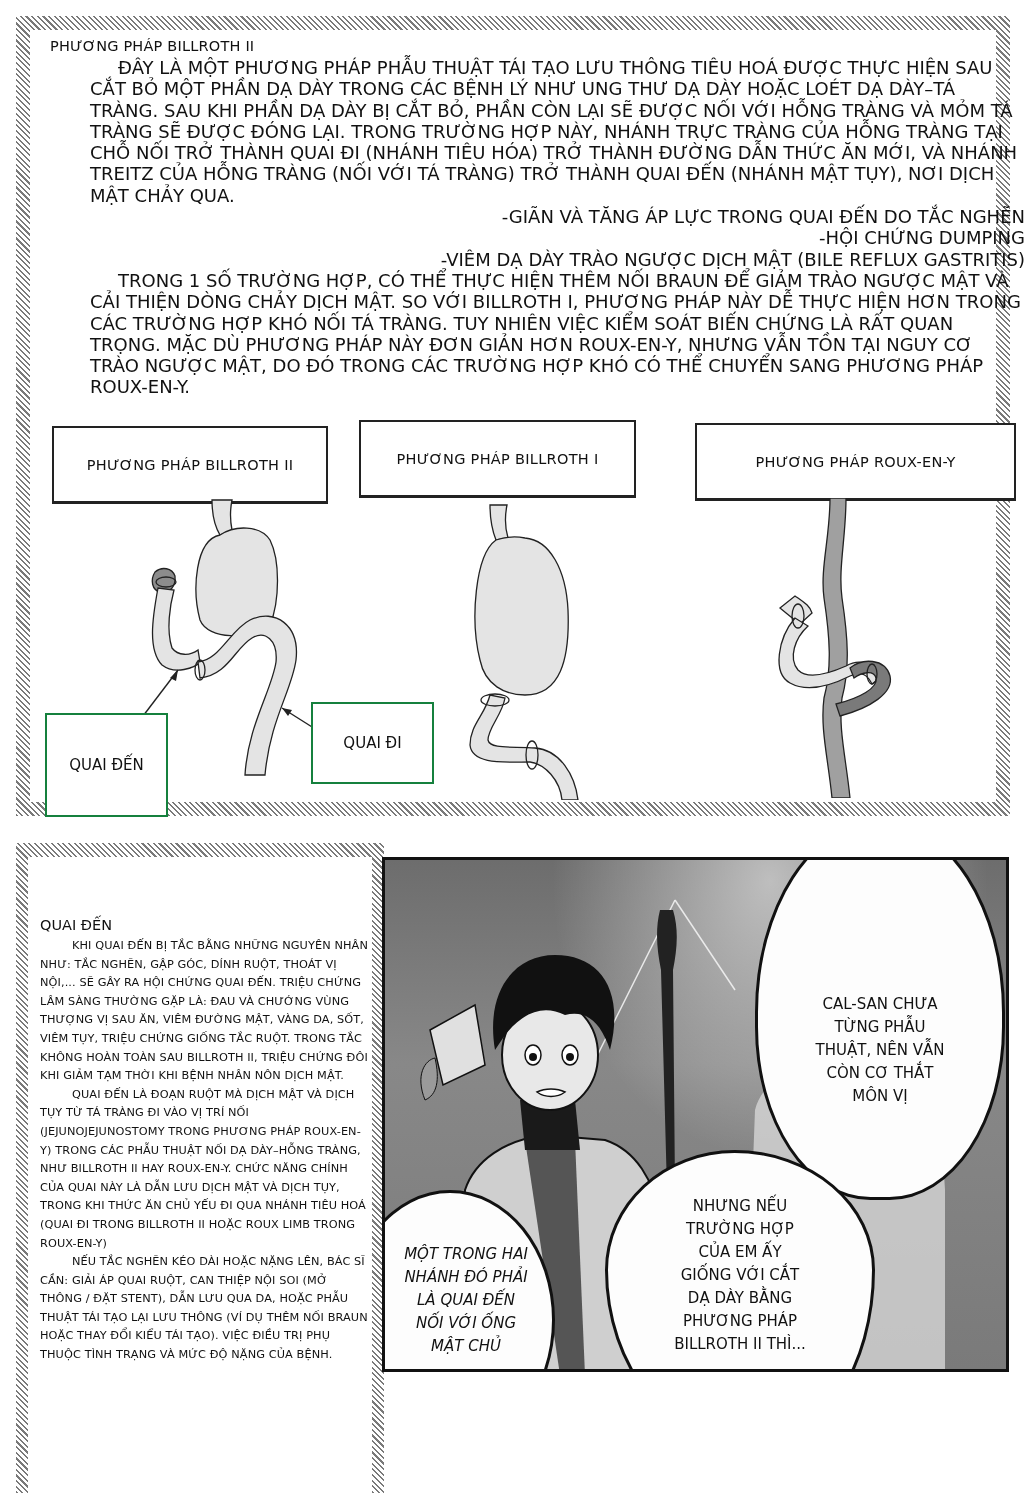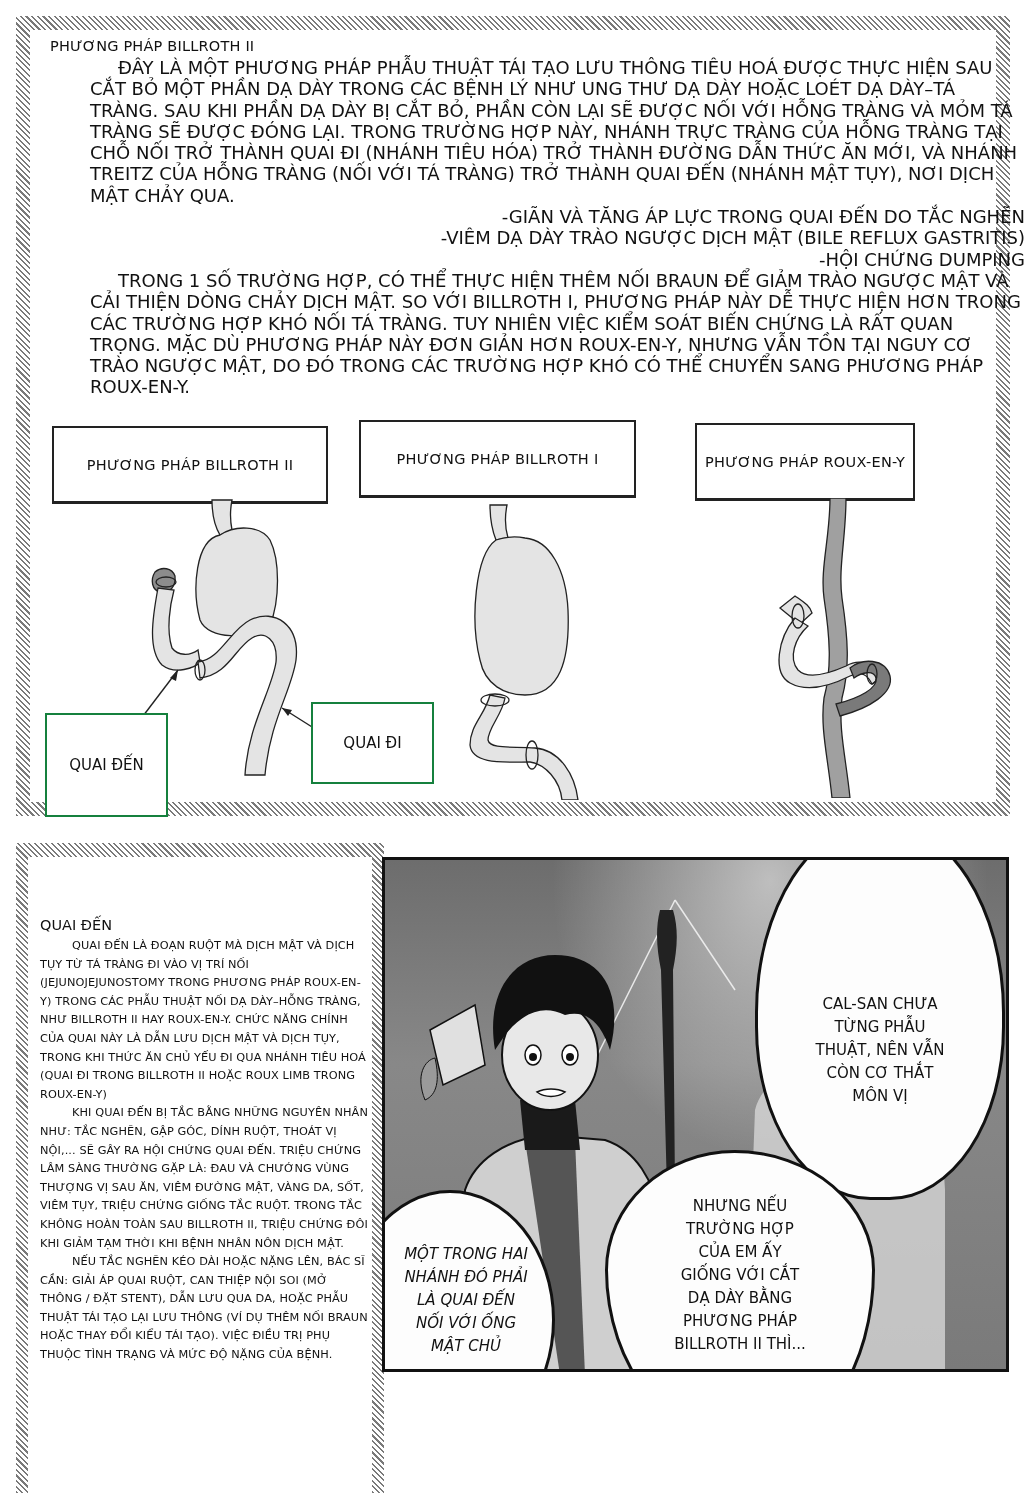--- a/index.html
+++ b/index.html
@@ -80,28 +80,28 @@
 </style>
 </head>
 <body>
 
 <div class="top-panel hatch">
   <div class="inner">
     <div class="note-title">Phương pháp Billroth II</div>
     <div class="note-body">
       <p class="indent">Đây là một phương pháp phẫu thuật tái tạo lưu thông tiêu hoá được thực hiện sau cắt bỏ một phần dạ dày trong các bệnh lý như ung thư dạ dày hoặc loét dạ dày–tá tràng. Sau khi phần dạ dày bị cắt bỏ, phần còn lại sẽ được nối với hỗng tràng và mỏm tá tràng sẽ được đóng lại. Trong trường hợp này, nhánh trực tràng của hỗng tràng tại chỗ nối trở thành quai đi (nhánh tiêu hóa) trở thành đường dẫn thức ăn mới, và nhánh Treitz của hỗng tràng (nối với tá tràng)  trở thành quai đến (nhánh mật tụy), nơi dịch mật chảy qua.</p>
       <p class="bullet">-Giãn và tăng áp lực trong quai đến do tắc nghẽn</p>
+      <p class="bullet">-Hội chứng Dumping</p>
       <p class="bullet">-Viêm dạ dày trào ngược dịch mật (Bile reflux gastritis)</p>
-      <p class="bullet">-Hội chứng Dumping</p>
       <p class="indent">Trong 1 số trường hợp, có thể thực hiện thêm nối Braun để giảm trào ngược mật và cải thiện dòng chảy dịch mật. So với Billroth I, phương pháp này dễ thực hiện hơn trong các trường hợp khó nối tá tràng. Tuy nhiên việc kiểm soát biến chứng là rất quan trọng. Mặc dù phương pháp này đơn giản hơn Roux-en-Y, nhưng vẫn tồn tại nguy cơ trào ngược mật, do đó trong các trường hợp khó có thể chuyển sang phương pháp Roux-en-Y.</p>
     </div>
 
     <div class="method-box" style="left:22px; width:276px;">Phương pháp Billroth II</div>
     <div class="method-box" style="left:329px; width:277px; top:390px;">Phương pháp Billroth I</div>
-    <div class="method-box" style="left:665px; width:220px; top:393px;">Phương pháp Roux-en-Y</div>
+    <div class="method-box" style="left:665px; width:321px; top:393px;">Phương pháp Roux-en-Y</div>
 
     <svg class="diagram" style="left:70px; top:460px;" width="260" height="300" viewBox="0 0 260 300">
       <g stroke="#222" stroke-width="1.3" fill="#e4e4e4">
         <path d="M112 10 C112 25 114 35 120 45 L132 40 C130 30 130 20 132 10 Z"></path>
         <path d="M120 45 C95 50 92 100 100 130 C108 150 150 150 170 135 C180 110 180 70 170 50 C160 35 135 35 120 45 Z"></path>
         <path d="M60 102 C52 100 50 90 55 82 C62 76 72 78 75 86 C76 96 70 104 60 102 Z" fill="#8c8c8c"></path>
         <path d="M58 98 C52 130 48 160 62 175 C75 185 95 178 100 172 L98 160 C90 166 78 166 72 158 C66 140 70 115 74 100 Z"></path>
         <path d="M98 172 C120 170 130 140 150 130 C175 118 200 135 196 170 C192 200 170 230 165 285 L145 285 C148 235 172 200 176 172 C178 150 165 140 152 148 C135 158 128 185 100 188 Z"></path>
       </g>
       <ellipse cx="66" cy="92" rx="10" ry="5" fill="none" stroke="#222" stroke-width="1.3"></ellipse>
@@ -138,22 +138,22 @@
 
     <div class="label-box" style="left:15px; top:683px; width:123px; height:104px;">Quai đến</div>
     <div class="label-box" style="left:281px; top:672px; width:123px; height:82px;">Quai đi</div>
   </div>
 </div>
 
 <div class="bl-panel hatch">
   <div class="inner">
     <div class="bl-title">Quai đến</div>
     <div class="bl-body">
+      <p class="indent">Khi quai đến bị tắc bằng những nguyên nhân như: tắc nghẽn, gập góc, dính ruột, thoát vị nội,... sẽ gây ra hội chứng quai đến. Triệu chứng lâm sàng thường gặp là: đau và chướng vùng thượng vị sau ăn, viêm đường mật, vàng da, sốt, viêm tụy, triệu chứng giống tắc ruột. Trong tắc không hoàn toàn sau Billroth II, triệu chứng đôi khi giảm tạm thời khi bệnh nhân nôn dịch mật.</p>
       <p class="indent">Quai đến là đoạn ruột mà dịch mật và dịch tụy từ tá tràng đi vào vị trí nối (Jejunojejunostomy trong phương pháp Roux-en-Y) trong các phẫu thuật nối dạ dày–hỗng tràng, như Billroth II hay Roux-en-Y. Chức năng chính của quai này là dẫn lưu dịch mật và dịch tụy, trong khi thức ăn chủ yếu đi qua nhánh tiêu hoá (quai đi trong Billroth II hoặc Roux limb trong Roux-en-Y)</p>
-      <p class="indent">Khi quai đến bị tắc bằng những nguyên nhân như: tắc nghẽn, gập góc, dính ruột, thoát vị nội,... sẽ gây ra hội chứng quai đến. Triệu chứng lâm sàng thường gặp là: đau và chướng vùng thượng vị sau ăn, viêm đường mật, vàng da, sốt, viêm tụy, triệu chứng giống tắc ruột. Trong tắc không hoàn toàn sau Billroth II, triệu chứng đôi khi giảm tạm thời khi bệnh nhân nôn dịch mật.</p>
       <p class="indent">Nếu tắc nghẽn kéo dài hoặc nặng lên, bác sĩ cần: giải áp quai ruột, can thiệp nội soi (mở thông / đặt stent),  dẫn lưu qua da, hoặc phẫu thuật tái tạo lại lưu thông (ví dụ thêm nối Braun hoặc thay đổi kiểu tái tạo). Việc điều trị phụ thuộc tình trạng và mức độ nặng của bệnh.</p>
     </div>
   </div>
 </div>
 
 <div class="manga">
   <svg style="position:absolute; left:0; top:0;" width="627" height="515" viewBox="0 0 627 515">
 
     <line x1="290" y1="40" x2="200" y2="220" stroke="#f2f2f2" stroke-width="1.5" opacity="0.9"></line>
     <line x1="290" y1="40" x2="350" y2="130" stroke="#f2f2f2" stroke-width="1.5" opacity="0.9"></line>

